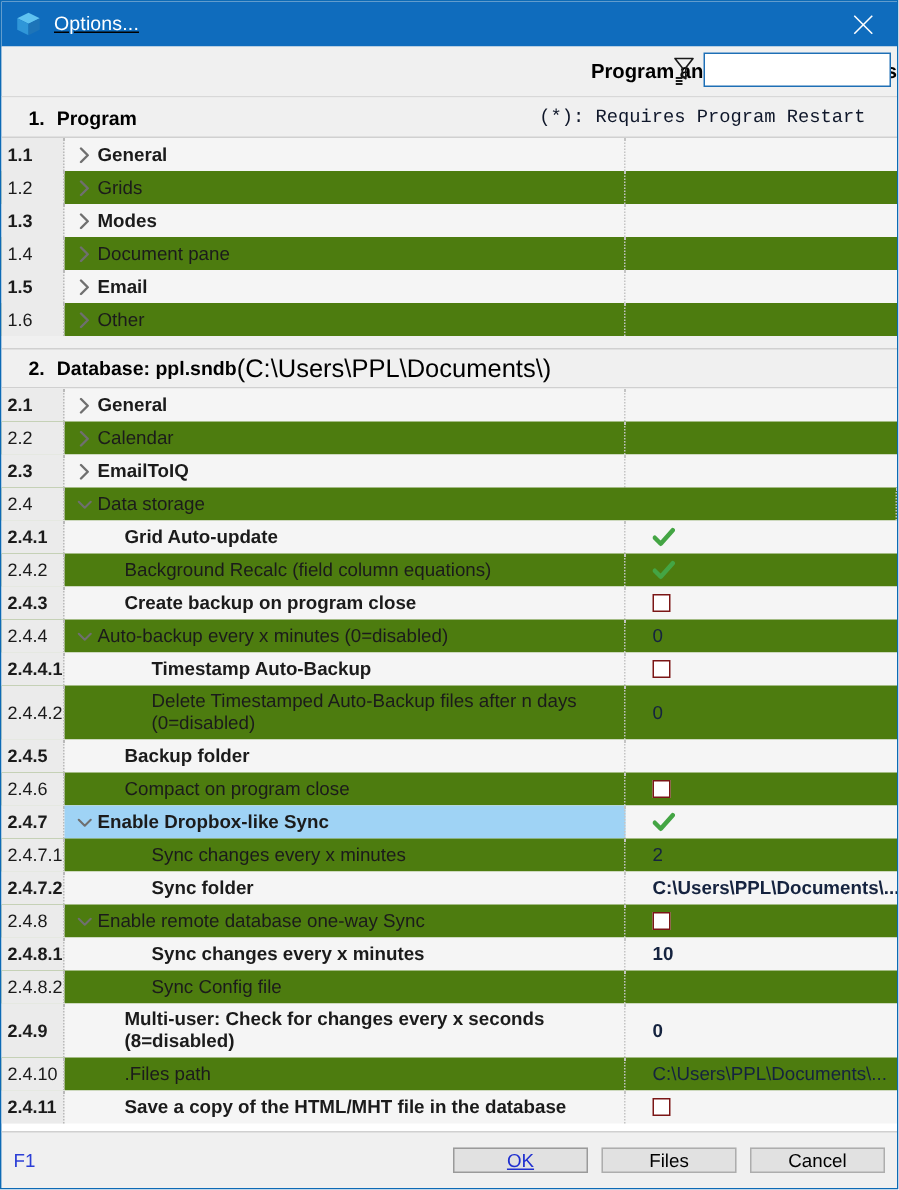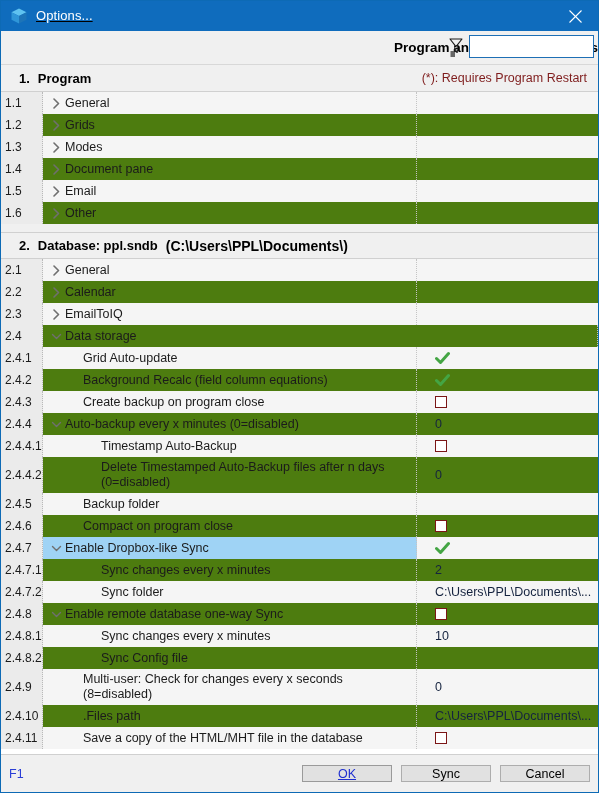--- a/index.html
+++ b/index.html
@@ -111,21 +111,21 @@
     position: relative;
     border-top: 1px solid #d8d8d8;
   }
   .row {
     display: flex;
     align-items: stretch;
     min-height: 22px;
     position: relative;
     box-sizing: border-box;
   }
-  .row.alt  { background: #f5f5f5; }
+  .row.alt  { background: #f5f5f5; font-weight: bold; }
   .row.base { background: #4d7c0f; }
 
   .col-num {
     width: 42px;
     flex: 0 0 42px;
     background: #ebebeb;
     font-size: 12px;
     color: #1b1b1b;
     display: flex;
     align-items: center;
@@ -189,27 +189,28 @@
     background: #f0f0f0;
     border-top: 1px solid #d0d0d0;
     border-bottom: 1px solid #d0d0d0;
     position: relative;
     padding-left: 18px;
     box-sizing: border-box;
     font-size: 13px;
   }
   .section .sec-num { font-weight: bold; color: #000; margin-right: 8px; }
   .section .sec-title { font-weight: bold; color: #000; }
-  .section .sec-sub { color: #000; margin-left: 8px; font-size: 14px; font-weight: bold; }
+  .section .sec-sub { color: #000; margin-left: 0; font-size: 17px; }
   .section .sec-note {
     position: absolute;
-    right: 11px;
+    right: 21px;
     font-size: 12.5px;
-    color: #7f1d1d;
+    color: #0f172a;
     font-weight: normal;
+    font-family: Liberation Mono, monospace;
   }
   .section.first { border-top: none; }
 
   .spacer-row { background: #f0f0f0; height: 8px; }
 
   
   .checkmark { width: 15px; height: 15px; display: block; }
   .checkbox-empty {
     width: 12px;
     height: 12px;
@@ -639,20 +640,20 @@
       </div>
   </div>
 
   <div class="footer">
     <span class="hint">F1</span>
     <div class="btn-group">
       <button class="btn default">
         <span class="lab">OK</span>
       </button>
       <button class="btn">
-        <span class="lab">Sync</span>
+        <span class="lab">Files</span>
       </button>
       <button class="btn">
         <span class="lab">Cancel</span>
       </button>
     </div>
   </div>
 </div>
 
 </body></html>

